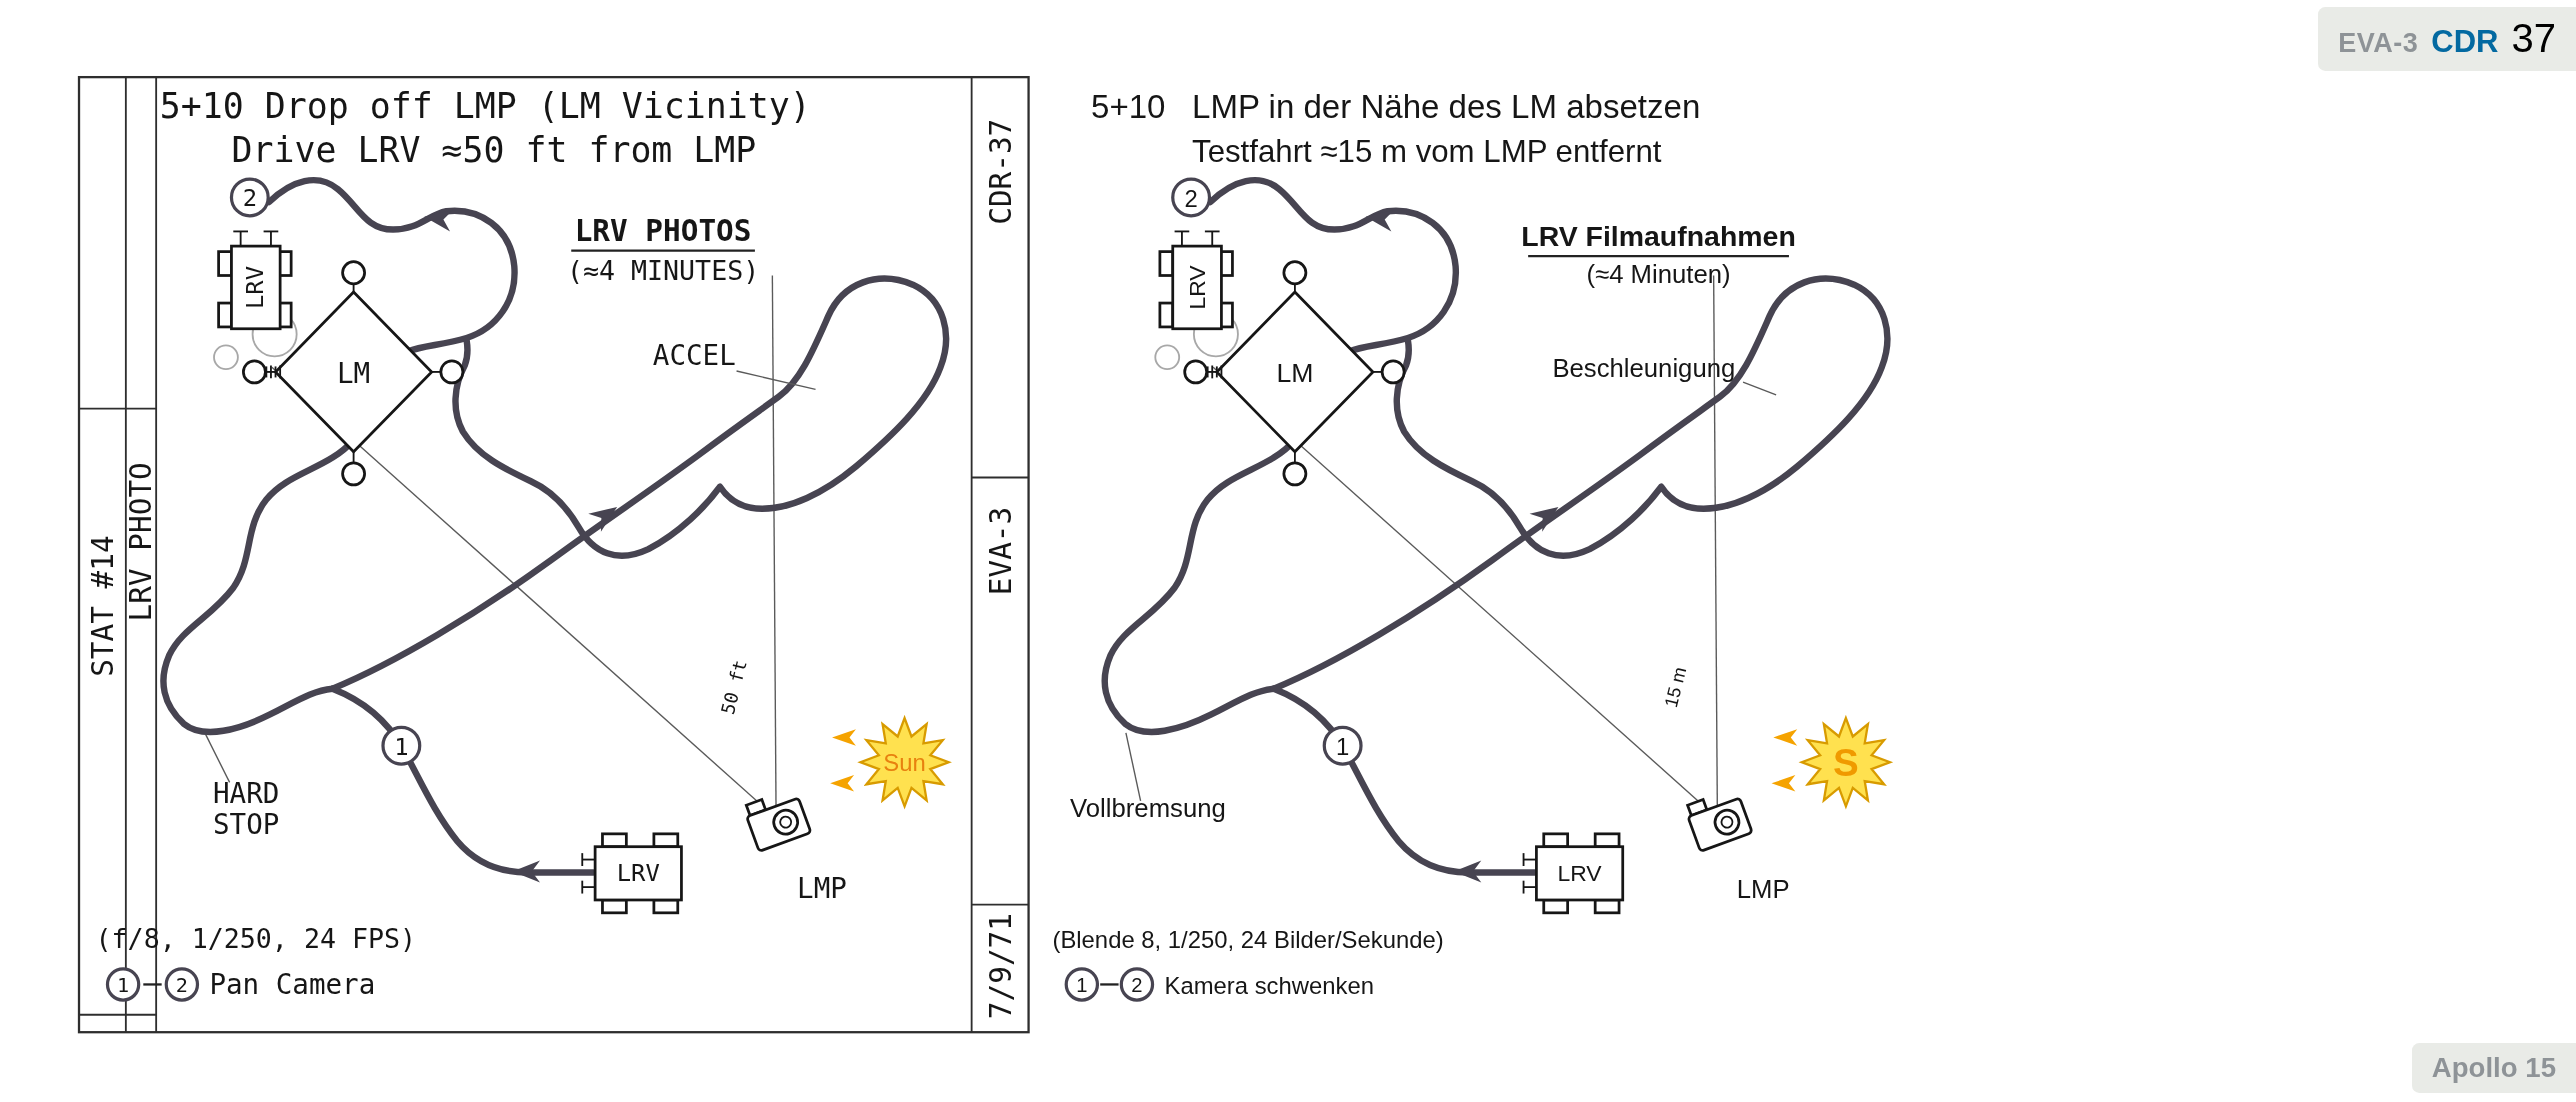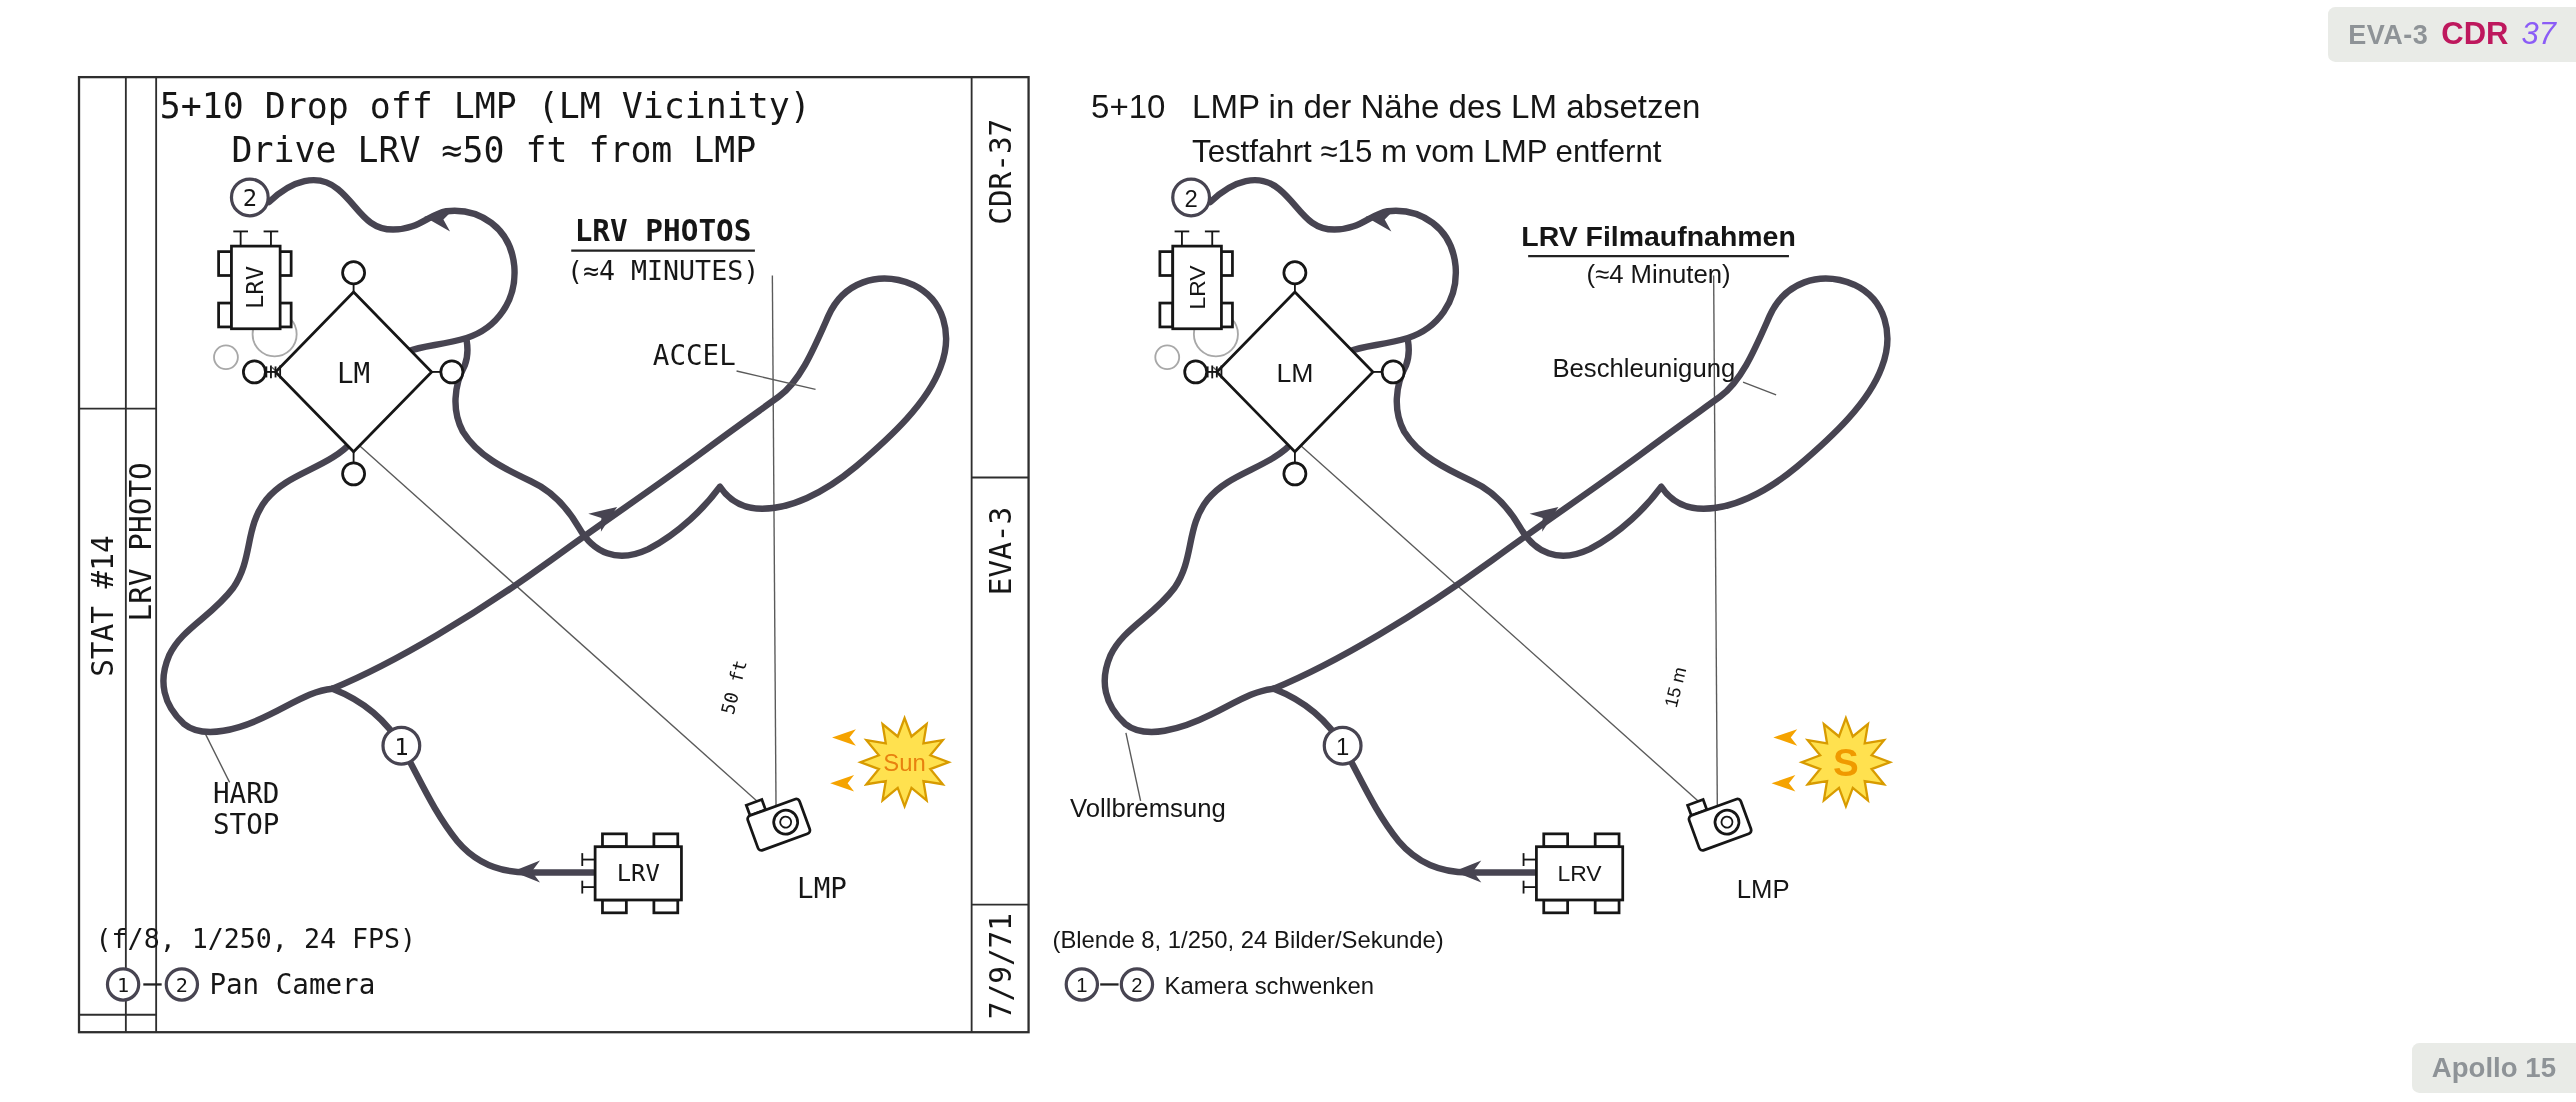--- a/index.html
+++ b/index.html
@@ -28,22 +28,22 @@
   .sans { font-family:"Liberation Sans", sans-serif; }
   .orange-text { fill:#e8810f; }
   .sun-s { fill:#f09a00; font-weight:bold; }
 
   
   .chip { position:absolute; right:0; background:#e9ebe7; border-radius:7.3px 0 0 7.3px;
           display:flex; align-items:baseline; gap:13px; padding:9.2px 20px; }
   .header-chip { top:7.3px; }
   .footer-chip { bottom:9px; }
   .eva-txt  { font-weight:bold; font-size:27px; color:#8e9397; letter-spacing:0.5px; }
-  .role-txt { font-weight:bold; font-size:31px; color:#be185d; }
-  .page-txt { font-size:31px; color:#8b5cf6;font-style:italic; }
+  .role-txt { font-weight:bold; font-size:31px; color:#0369a1; }
+  .page-txt { font-size:40px; color:#000000; }
   .footer-txt { font-weight:bold; font-size:27.6px; color:#8e9397; }
 </style>
 </head>
 <body>
 
 <div class="canvas">
 
 <svg width="2576" height="1102" viewBox="0 0 2805 1200">
   <defs>
     <g id="art">

